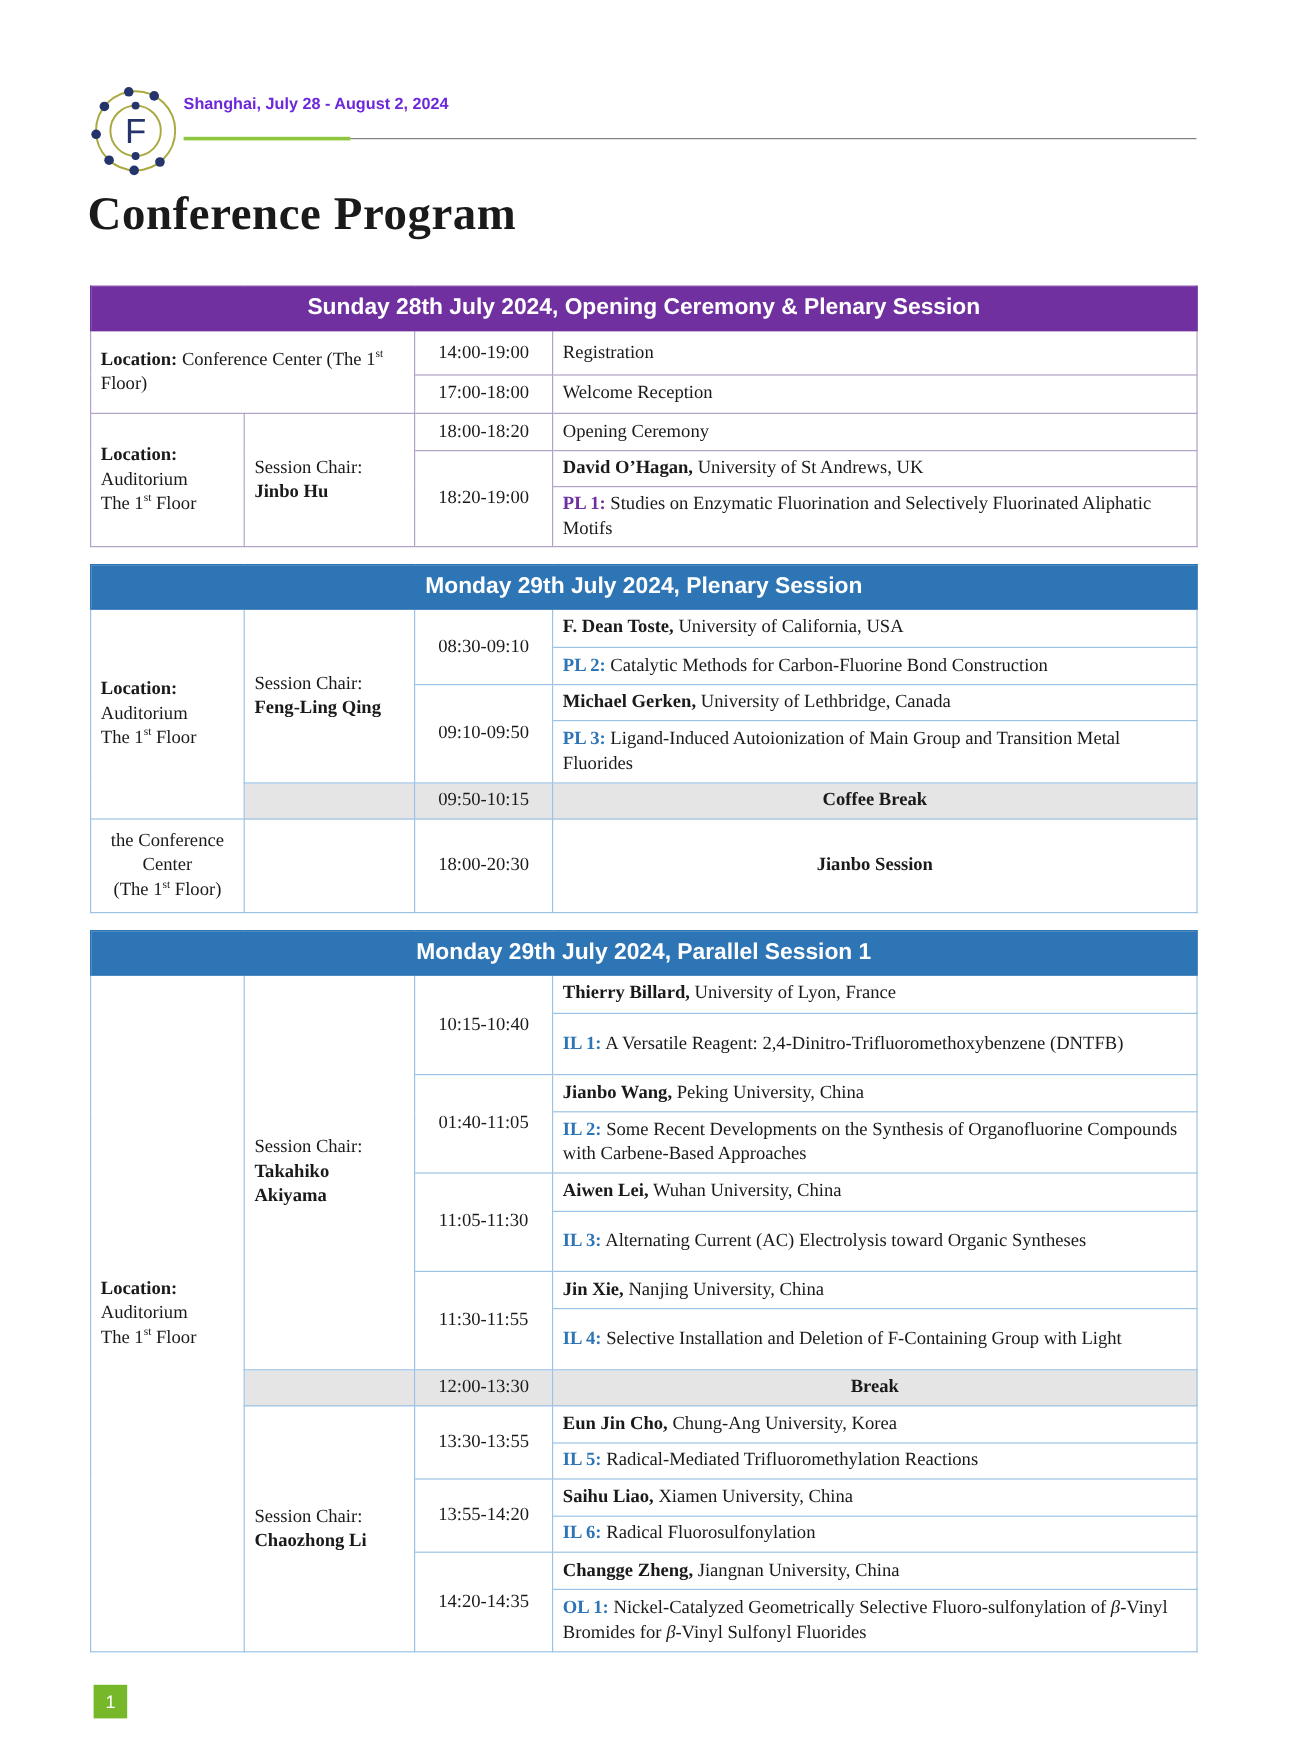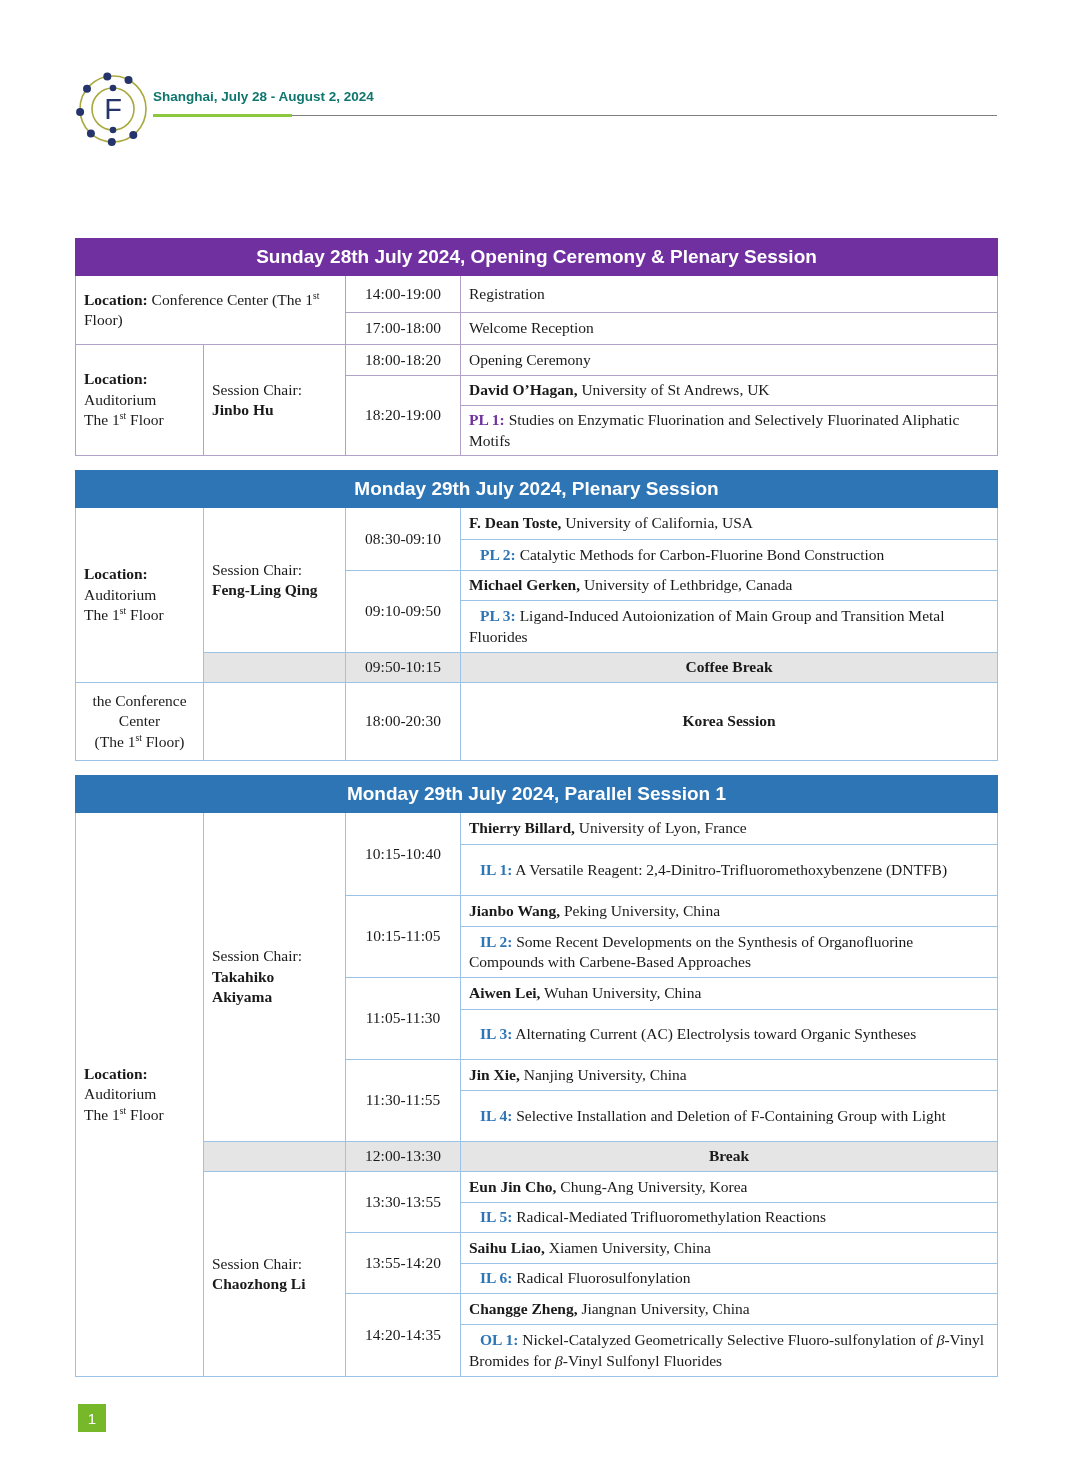--- a/index.html
+++ b/index.html
@@ -3,42 +3,42 @@
 <meta charset="utf-8">
 <style>
   html,body{margin:0;padding:0;background:#fff;}
   .page{position:relative;width:1074px;height:1458px;background:#fff;
         font-family:"Liberation Serif",serif;color:#1a1a1a;overflow:hidden;}
   
   .atom{position:absolute;left:74px;top:68px;width:78px;height:82px;}
   .logo-text{position:absolute;left:153px;top:72px;font-family:"Liberation Sans",sans-serif;}
   .logo-title{color:#8DC63F;font-weight:bold;font-size:40px;line-height:40px;letter-spacing:-1px;}
   .logo-title sup{font-size:20px;vertical-align:14px;letter-spacing:0;}
-  .logo-sub{color:#0f766e;font-weight:bold;font-size:13.5px;margin-top:17px;letter-spacing:0;text-align:right;}
+  .logo-sub{color:#6d28d9;font-weight:bold;font-size:13.5px;margin-top:7px;letter-spacing:0;text-align:right;}
   .rule-green{position:absolute;left:153px;top:114px;width:139px;height:3px;background:#8DC63F;}
   .rule-gray{position:absolute;left:292px;top:115px;width:705px;height:1px;background:#7f7f7f;}
   .doc-title{position:absolute;left:73px;top:156px;font-size:39px;font-weight:bold;letter-spacing:0.5px;}
   
   table.program{position:absolute;left:75px;border-collapse:collapse;width:922px;table-layout:fixed;
                 font-size:15.5px;line-height:1.32;}
   table.program td{padding:2px 8px;vertical-align:middle;}
   col.c1{width:128px;} col.c2{width:142px;} col.c3{width:115px;} col.c4{width:537px;}
   .t-purple td{border:1px solid #B3A2C7;}
   .t-blue td{border:1px solid #9CC2E5;}
   td.band{color:#ffffff;text-align:center;font-family:"Liberation Sans",sans-serif;
           font-weight:bold;font-size:19px;height:32px;padding:0 4px;}
   .t-purple td.band{background:#7030A0;border-color:#7030A0;}
   .t-blue td.band{background:#2E75B6;border-color:#2E75B6;}
   td.time{text-align:center;}
   td.centerb{text-align:center;font-weight:bold;}
   td.gray{background:#e5e5e5;}
   td.loc-center{text-align:center;}
   .b{font-weight:bold;}
   .code-p{color:#7030A0;font-weight:bold;}
-  .code-b{color:#2E75B6;font-weight:bold;margin-left:11px;}
+  .code-b{color:#2E75B6;font-weight:bold;}
   .it{font-style:italic;}
   sup{font-size:62%;line-height:0;}
   
   .page-num{position:absolute;left:78px;top:1404px;width:28px;height:28px;background:#76B82A;
             color:#fff;font-family:"Liberation Sans",sans-serif;font-size:15px;
             display:flex;align-items:center;justify-content:center;}
 </style>
 </head>
 <body>
 
@@ -57,20 +57,21 @@
     <circle cx="38" cy="20" r="3.3" fill="#25356B"></circle>
     <circle cx="38" cy="62" r="3.3" fill="#25356B"></circle>
     <text x="38" y="51" text-anchor="middle" font-family="Liberation Sans, sans-serif" font-size="29" fill="#25356B">F</text>
   </svg>
   <div class="logo-text">
     <div class="logo-sub">Shanghai, July 28 - August 2, 2024</div>
   </div>
   <div class="rule-green"></div>
   <div class="rule-gray"></div>
 
+  <h1 class="doc-title" style="margin:0;">Conference Program</h1>
 
   <table class="program t-purple" style="top:238px;">
     <colgroup>
         <col class="c1">
         <col class="c2">
         <col class="c3">
         <col class="c4">
       </colgroup>
     <tbody>
         <tr>
@@ -130,21 +131,21 @@
     </tr>
     <tr style="height:30px;">
       <td class="gray"></td>
       <td class="time gray">09:50-10:15</td>
       <td class="centerb gray">Coffee Break</td>
     </tr>
     <tr style="height:78px;">
       <td class="loc-center"><span>the Conference</span><br><span>Center</span><br><span>(The 1</span><sup>st</sup><span> Floor)</span></td>
       <td></td>
       <td class="time">18:00-20:30</td>
-      <td class="centerb">Korea Session</td>
+      <td class="centerb">Jianbo Session</td>
     </tr>
   </tbody>
     </table>
 
   <table class="program t-blue" style="top:775px;">
     <colgroup>
         <col class="c1">
         <col class="c2">
         <col class="c3">
         <col class="c4">
@@ -156,21 +157,21 @@
     <tr style="height:32px;">
       <td rowspan="15"><span class="b">Location:</span><br><span>Auditorium</span><br><span>The 1</span><sup>st</sup><span> Floor</span></td>
       <td rowspan="8"><span>Session Chair:</span><br><span class="b">Takahiko</span><br><span class="b">Akiyama</span></td>
       <td rowspan="2" class="time">10:15-10:40</td>
       <td><span class="b">Thierry Billard,</span><span> University of Lyon, France</span></td>
     </tr>
     <tr style="height:51px;">
       <td><span class="code-b">IL 1:</span><span> A Versatile Reagent: 2,4-Dinitro-Trifluoromethoxybenzene (DNTFB)</span></td>
     </tr>
     <tr style="height:31px;">
-      <td rowspan="2" class="time">10:15-11:05</td>
+      <td rowspan="2" class="time">01:40-11:05</td>
       <td><span class="b">Jianbo Wang,</span><span> Peking University, China</span></td>
     </tr>
     <tr style="height:51px;">
       <td><span class="code-b">IL 2:</span><span> Some Recent Developments on the Synthesis of Organofluorine Compounds with Carbene-Based Approaches</span></td>
     </tr>
     <tr style="height:32px;">
       <td rowspan="2" class="time">11:05-11:30</td>
       <td><span class="b">Aiwen Lei,</span><span> Wuhan University, China</span></td>
     </tr>
     <tr style="height:50px;">

